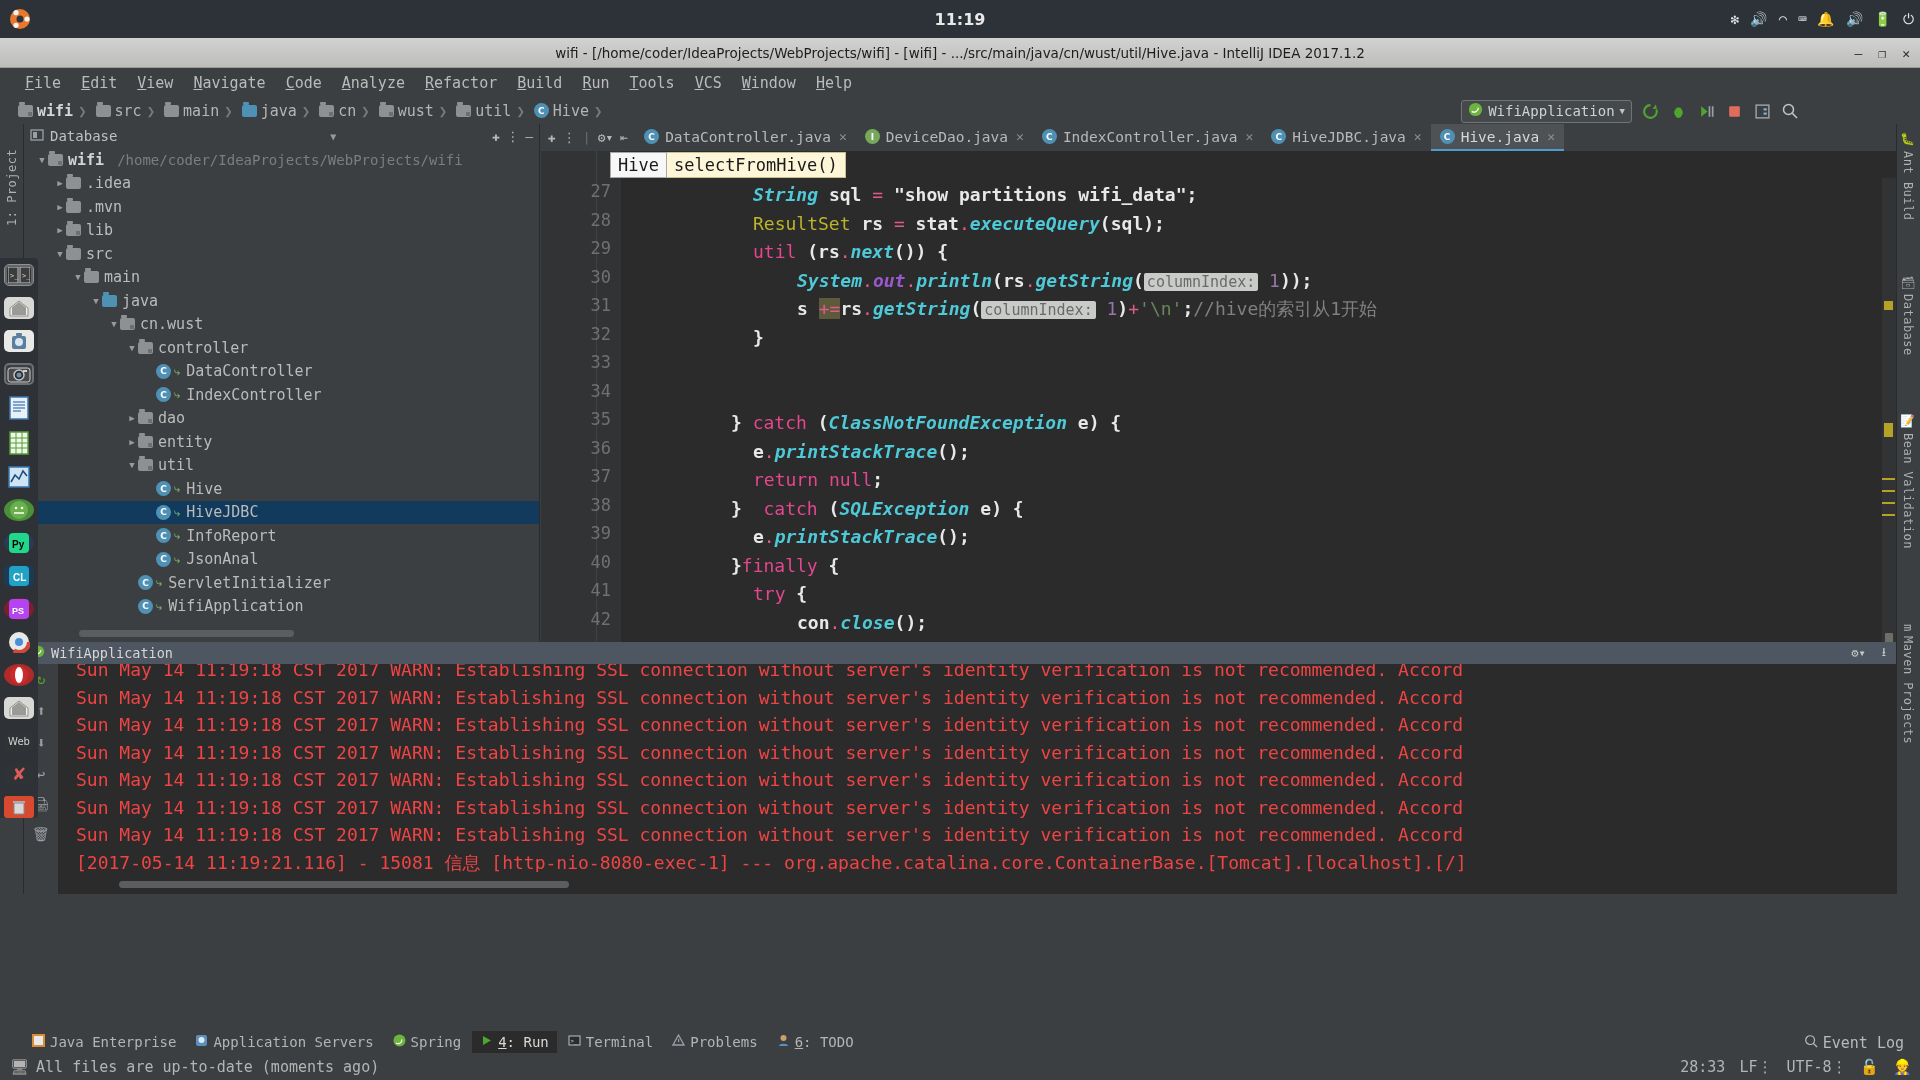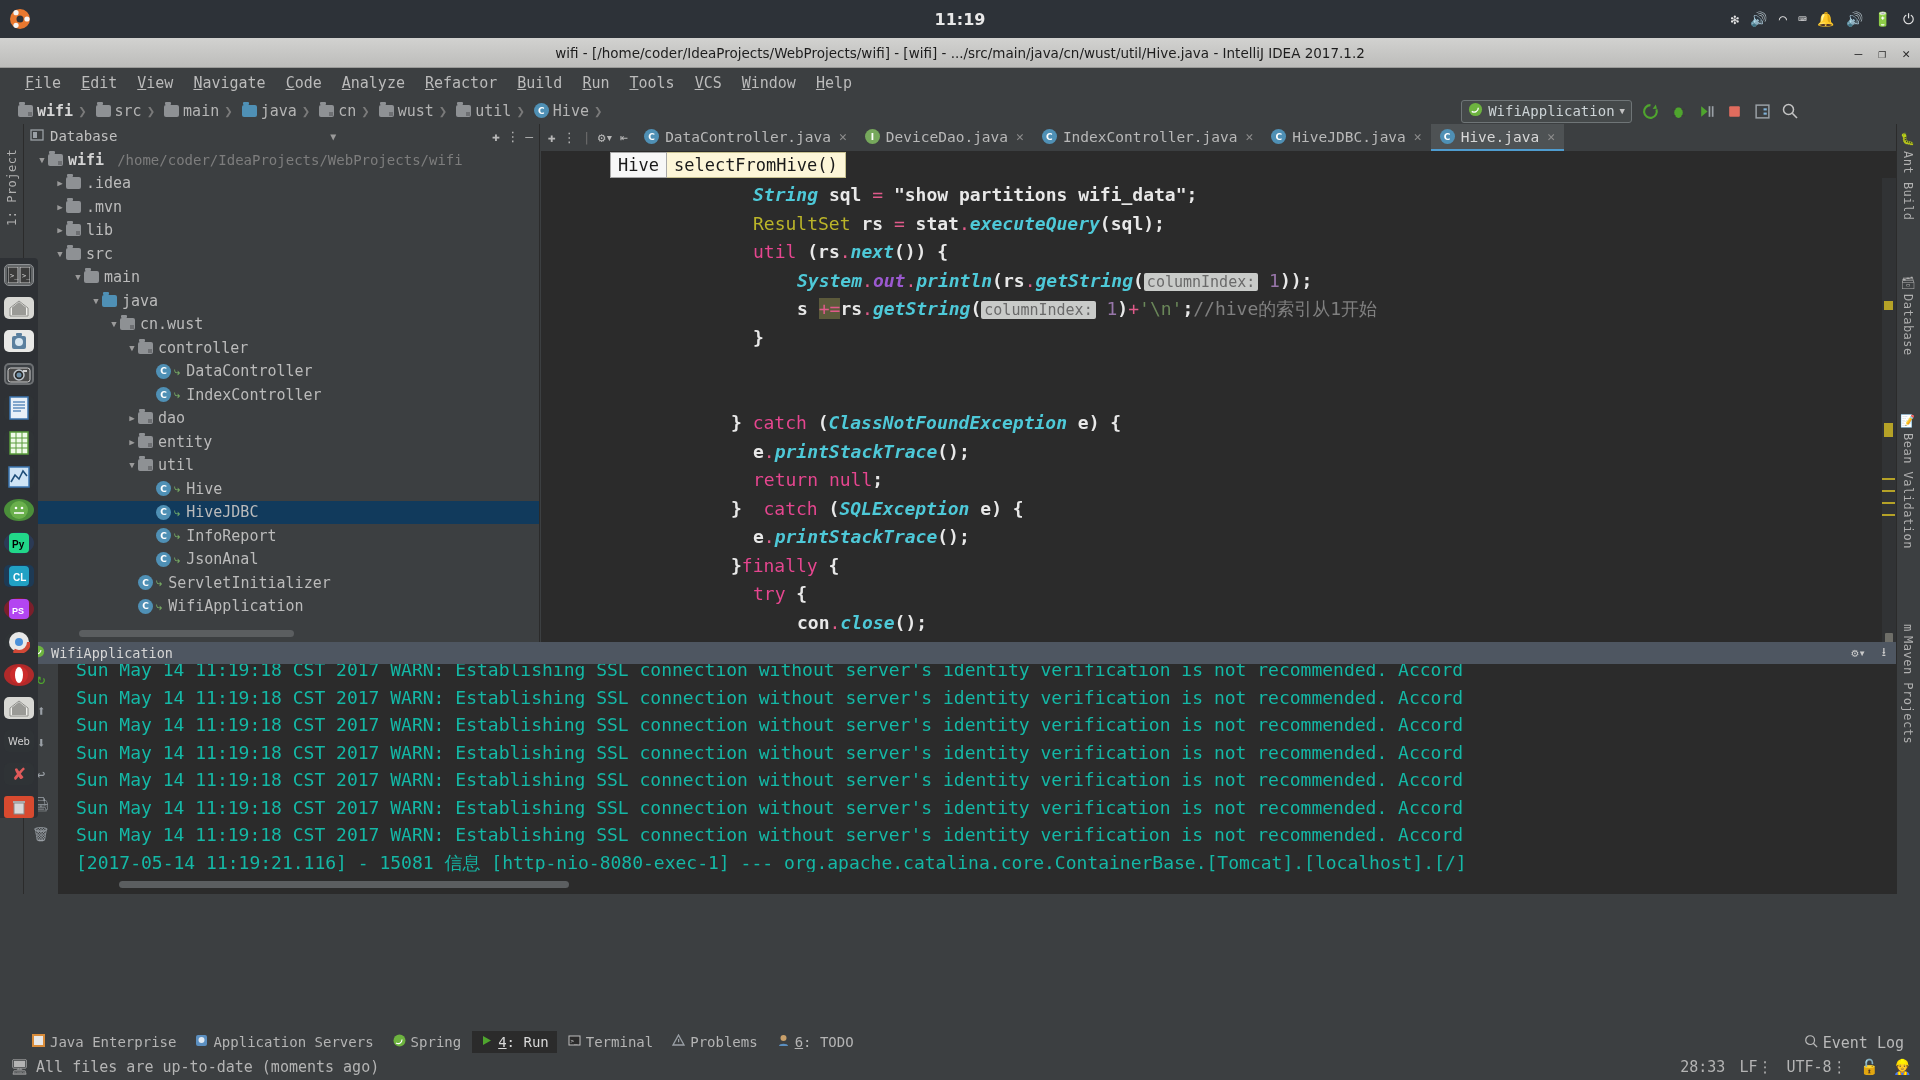--- a/index.html
+++ b/index.html
@@ -100,21 +100,21 @@
   .mkl{position:absolute;right:1px;width:13px;height:2px;background:#b5a227;}
   #mthumb{position:absolute;right:3px;width:8px;background:#6e6e68;border-radius:1px;}
 
   
   #runwin{position:absolute;left:24px;top:642px;right:24px;height:252px;background:#2b2b2b;}
   #runhdr{height:22px;background:#4e5661;display:flex;align-items:center;padding-left:8px;color:#d6d6d6;font-size:13.5px;gap:6px;}
   #runhdr .spacer{flex:1;}
   #runhdr .hicon{color:#c9c9c9;font-size:12px;margin-right:10px;}
   #runside{position:absolute;left:0;top:22px;bottom:0;width:34px;background:#3c3f41;display:flex;flex-direction:column;align-items:center;padding-top:6px;gap:14px;}
   #console{position:absolute;left:34px;top:22px;right:0;bottom:22px;background:#2b2b2b;overflow:hidden;}
-  .cl{position:absolute;left:18px;font-size:18px;line-height:27.5px;font-family:"DejaVu Sans Mono",monospace;white-space:pre;color:#14b8a6;}
+  .cl{position:absolute;left:18px;font-size:18px;line-height:27.5px;font-family:"DejaVu Sans Mono",monospace;white-space:pre;color:#ef4444;}
   #conscroll{position:absolute;left:95px;bottom:6px;width:450px;height:7px;background:#5b5e60;border-radius:4px;}
 
   
   #toolbtns{position:absolute;left:0;bottom:26px;width:1920px;height:24px;background:#3c3f41;display:flex;align-items:center;padding-left:24px;gap:3px;}
   .tb{display:flex;align-items:center;gap:5px;color:#b4b4b4;font-size:14px;padding:3px 8px;font-family:"DejaVu Sans Mono",monospace;}
   .tb.on{background:#2b2b2b;color:#d8d8d8;}
   .tb u{text-decoration:underline;}
   #statusbar{position:absolute;left:0;bottom:0;width:1920px;height:26px;background:#3c3f41;display:flex;align-items:center;padding-left:10px;color:#b4b4b4;font-size:15px;font-family:"DejaVu Sans Mono",monospace;gap:7px;}
   #statusbar .right{position:absolute;right:8px;display:flex;align-items:center;gap:14px;}
   #eventlog{position:absolute;right:16px;bottom:28px;color:#b9b9b9;font-size:15px;display:flex;align-items:center;gap:5px;font-family:"DejaVu Sans Mono",monospace;}
@@ -431,20 +431,39 @@
         <span>HiveJDBC.java</span>
         <span class="x">✕</span>
       </div>
       <div class="etab active">
         <span class="cls">C</span>
         <span>Hive.java</span>
         <span class="x">✕</span>
       </div>
     </div>
   <div id="codearea">
+    <div id="gutter">
+      <div class="fline"></div>
+    <div class="lnum" style="top: 30px;">27</div>
+        <div class="lnum" style="top: 58.5px;">28</div>
+        <div class="lnum" style="top: 87px;">29</div>
+        <div class="lnum" style="top: 115.5px;">30</div>
+        <div class="lnum" style="top: 144px;">31</div>
+        <div class="lnum" style="top: 172.5px;">32</div>
+        <div class="lnum" style="top: 201px;">33</div>
+        <div class="lnum" style="top: 229.5px;">34</div>
+        <div class="lnum" style="top: 258px;">35</div>
+        <div class="lnum" style="top: 286.5px;">36</div>
+        <div class="lnum" style="top: 315px;">37</div>
+        <div class="lnum" style="top: 343.5px;">38</div>
+        <div class="lnum" style="top: 372px;">39</div>
+        <div class="lnum" style="top: 400.5px;">40</div>
+        <div class="lnum" style="top: 429px;">41</div>
+        <div class="lnum" style="top: 457.5px;">42</div>
+      </div>
     <div id="markerbar">
       <div class="mk" style="top:123px;"></div>
       <div class="mk" style="top:245px;height:14px;"></div>
       <div class="mkl" style="top:300px;"></div>
       <div class="mkl" style="top:312px;"></div>
       <div class="mkl" style="top:324px;"></div>
       <div class="mkl" style="top:336px;"></div>
       <div id="mthumb" style="top:455px;height:195px;"></div>
 
     </div>

